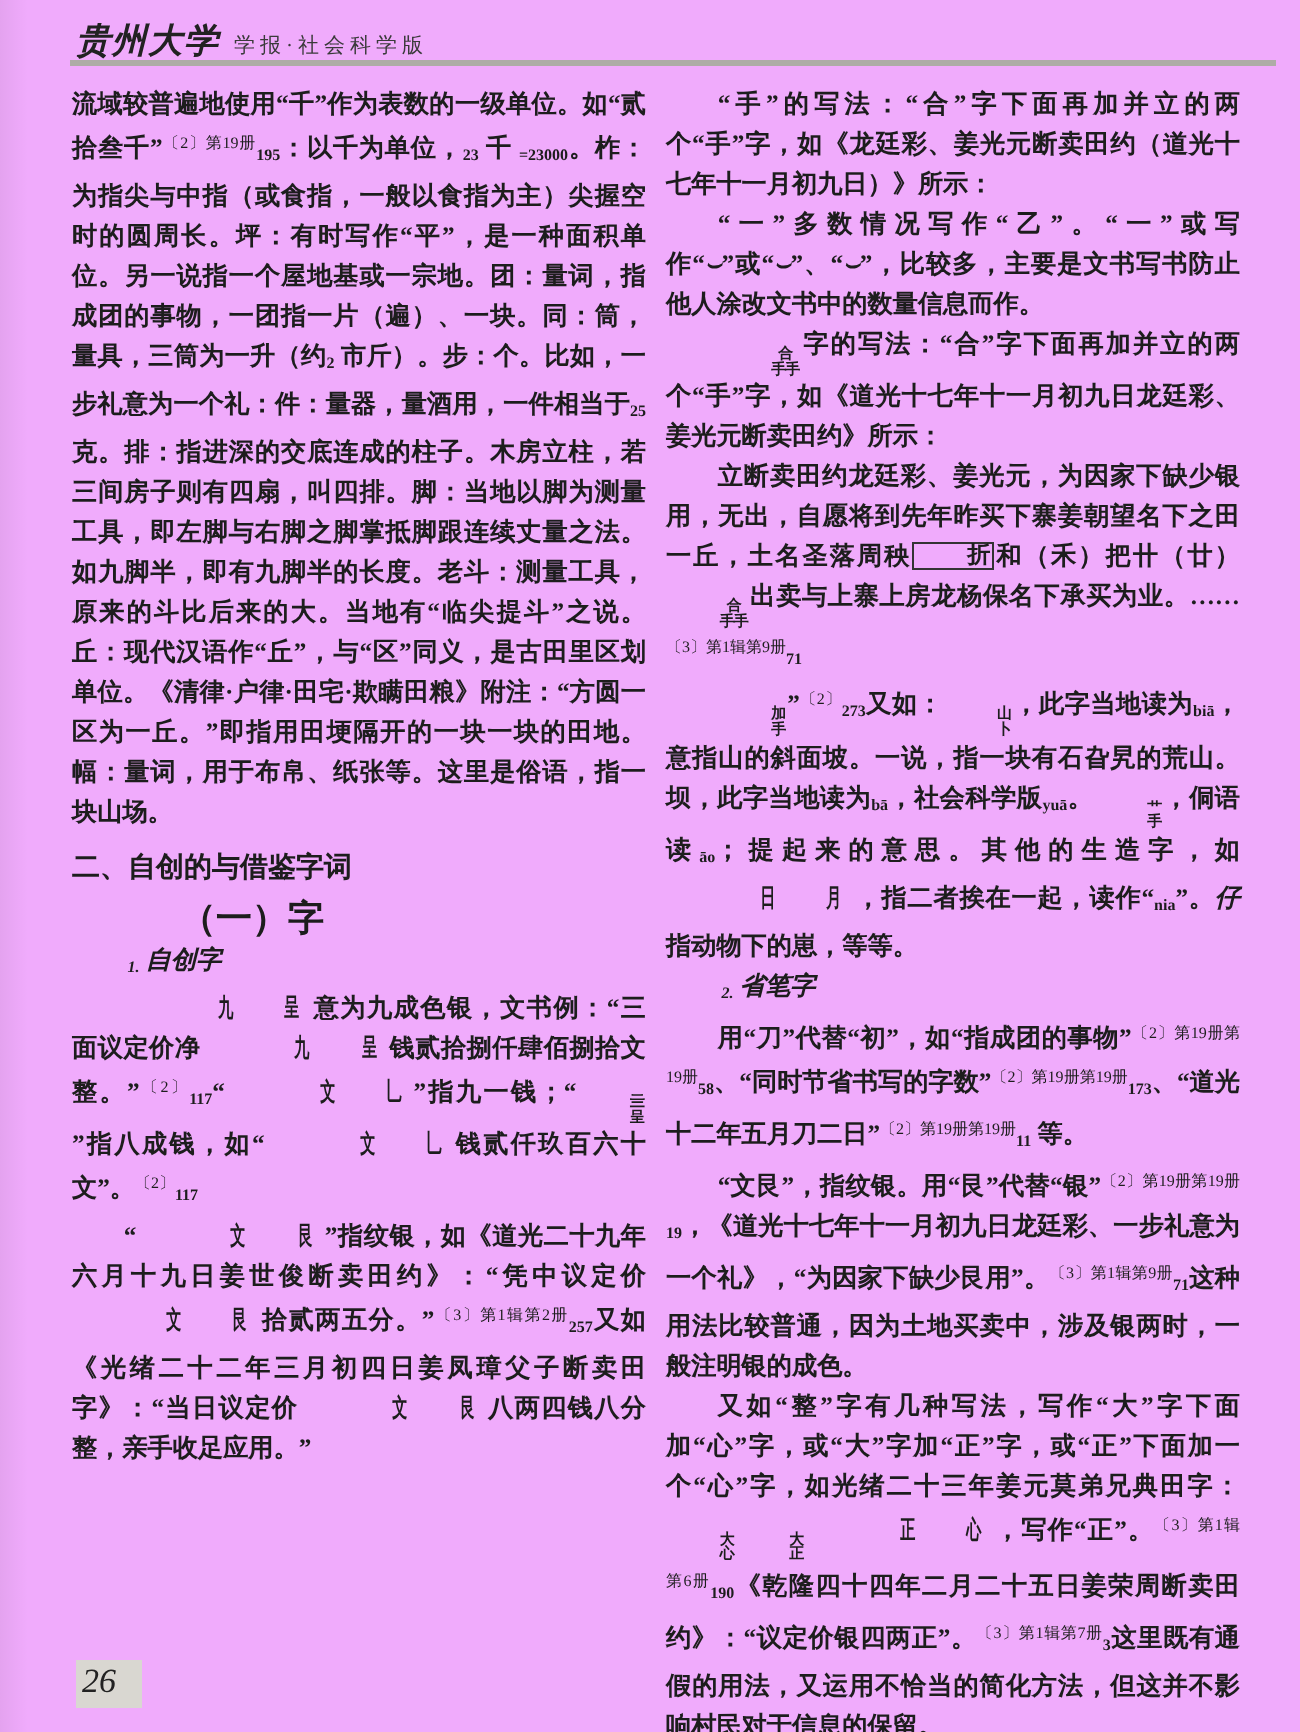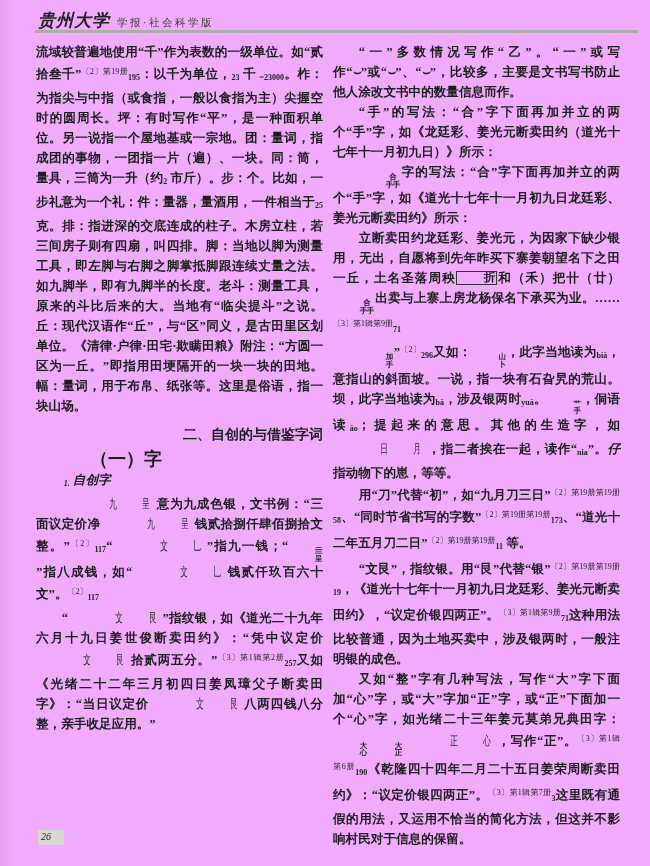--- a/index.html
+++ b/index.html
@@ -13,36 +13,36 @@
         font-size:17px;letter-spacing:1px;color:#222;}
   .hdr-rest{font-size:10.5px;letter-spacing:2.5px;color:#3a3a3a;margin-left:7px;}
   .hdr-rule{position:absolute;left:35px;right:28px;top:30px;height:3px;background:#aeaca6;}
   
   .col{position:absolute;top:42px;width:287px;font-size:12.6px;line-height:20px;
        text-align:justify;font-weight:600;}
   #colL{left:36px;} #colR{left:333px;}
   .col p{margin:0;}
   p.body{text-indent:2.05em;}
   p.cont{text-indent:0;}
-  p.h1{font-size:14px;font-weight:700;text-align:right;text-indent:0;margin:9px 0 4px 0;}
+  p.h1{font-size:14px;font-weight:700;text-align:left;text-indent:0;margin:9px 0 4px 0;}
   p.h2{font-size:18px;font-weight:700;text-indent:0;margin:1px 0 1px 3em;}
   p.num{text-indent:0;margin-left:2.2em;font-style:italic;}
   
   .sup{font-size:8px;vertical-align:4px;font-weight:400;letter-spacing:0;}
   .sub{font-size:8px;vertical-align:-2px;font-weight:600;letter-spacing:0;}
   .gx{font-weight:700;font-style:italic;}
   .bx{display:inline-block;border:1px solid #333;padding:0 1px;line-height:1.05;
       transform:translateY(-1px);font-size:.92em;}
   .vg{display:inline-flex;flex-direction:column;align-items:center;font-weight:700;
       vertical-align:-3px;line-height:1;margin:0 1px;}
   .vg i{font-style:normal;font-size:7.5px;line-height:7.6px;letter-spacing:-.5px;white-space:nowrap;}
-  .hg{display:inline-block;font-weight:400;white-space:nowrap;margin:0 1px;}
+  .hg{display:inline-block;font-weight:700;white-space:nowrap;margin:0 1px;}
   .hg i{font-style:normal;display:inline-block;transform:scaleX(.6);margin:0 -2.6px;}
   
-  .pageno{position:absolute;left:38px;top:830px;font-style:italic;font-size:10px;
+  .pageno{position:absolute;left:38px;top:830px;font-style:italic;font-size:17px;
       color:#222;background:#d9d7d1;display:inline-block;padding:1px 13px 3px 3px;}
 </style>
 </head>
 <body>
 
 <div class="page">
   <div class="hdr">
     <span class="hdr-script">贵州大学</span><span class="hdr-rest">学报·社会科学版</span>
   </div>
   <div class="hdr-rule"></div>
@@ -52,42 +52,43 @@
       <p class="h1"><span>二、自创的与借鉴字词</span></p>
       <p class="h2"><span>（一）字</span></p>
       <p class="num"><span class="sub">1.</span><span> 自创字</span></p>
       <p class="body"><span class="hg"><i>九</i><i>呈</i></span><span>意为九成色银，文书例：“三面议定价净</span><span class="hg"><i>九</i><i>呈</i></span><span>钱贰拾捌仟肆佰捌拾文整。”</span><span class="sup">〔2〕</span><span class="sub">117</span><span>“</span><span class="hg"><i>文</i><i>乚</i></span><span>”指九一钱；“</span><span class="vg">
           <i>亖</i>
           <i>呈</i>
         </span><span>”指八成钱，如“</span><span class="hg"><i>文</i><i>乚</i></span><span>钱贰仟玖百六十文”。</span><span class="sup">〔2〕</span><span class="sub">117</span></p>
       <p class="body"><span>“</span><span class="hg"><i>文</i><i>艮</i></span><span>”指纹银，如《道光二十九年六月十九日姜世俊断卖田约》：“凭中议定价</span><span class="hg"><i>文</i><i>艮</i></span><span>拾贰两五分。”</span><span class="sup">〔3〕第1辑第2册</span><span class="sub">257</span><span>又如《光绪二十二年三月初四日姜凤璋父子断卖田字》：“当日议定价</span><span class="hg"><i>文</i><i>艮</i></span><span>八两四钱八分整，亲手收足应用。”</span></p>
     </div>
   <div class="col" id="colR">
+      <p class="body"><span>“手”的写法：“合”字下面再加并立的两个“手”字，如《龙廷彩、姜光元断卖田约（道光十七年十一月初九日）》所示：</span></p>
       <p class="body"><span>“一”多数情况写作“乙”。“一”或写作“</span><span class="gx">⌣</span><span>”或“</span><span class="gx">⌣</span><span>”、“</span><span class="gx">⌣</span><span>”，比较多，主要是文书写书防止他人涂改文书中的数量信息而作。</span></p>
-      <p class="body"><span>“手”的写法：“合”字下面再加并立的两个“手”字，如《龙廷彩、姜光元断卖田约（道光十七年十一月初九日）》所示：</span></p>
       <p class="body"><span class="vg">
           <i>合</i>
           <i>手手</i>
         </span><span>字的写法：“合”字下面再加并立的两个“手”字，如《道光十七年十一月初九日龙廷彩、姜光元断卖田约》所示：</span></p>
       <p class="body"><span>立断卖田约龙廷彩、姜光元，为因家下缺少银用，无出，自愿将到先年昨买下寨姜朝望名下之田一丘，土名圣落周秧</span><span class="bx">折</span><span>和（禾）把卄（廿）</span><span class="vg">
           <i>合</i>
           <i>手手</i>
         </span><span>出卖与上寨上房龙杨保名下承买为业。……</span><span class="sup">〔3〕第1辑第9册</span><span class="sub">71</span></p>
       <p class="body"><span class="vg">
           <i>加</i>
           <i>手</i>
-        </span><span>”</span><span class="sup">〔2〕</span><span class="sub">296</span><span>又如：</span><span class="vg">
+        </span><span>”</span><span class="sup">〔2〕</span><span class="sub">273</span><span>又如：</span><span class="vg">
           <i>山</i>
           <i>卜</i>
-        </span><span>，此字当地读为</span><span class="sub">biā</span><span>，意指山的斜面坡。一说，指一块有石旮旯的荒山。坝，此字当地读为</span><span class="sub">bā</span><span>，涉及银两时</span><span class="sub">yuā</span><span>。</span><span class="vg">
+        </span><span>，此字当地读为</span><span class="sub">biā</span><span>，意指山的斜面坡。一说，指一块有石旮旯的荒山。坝，此字当地读为</span><span class="sub">bā</span><span>，社会科学版</span><span class="sub">yuā</span><span>。</span><span class="vg">
           <i>艹</i>
           <i>手</i>
         </span><span>，侗语读</span><span class="sub">āo</span><span>；提起来的意思。其他的生造字，如</span><span class="hg"><i>日</i><i>月</i></span><span>，指二者挨在一起，读作“</span><span class="sub">nia</span><span>”。</span><span class="gx">仔</span><span>指动物下的崽，等等。</span></p>
-      <p class="body"><span>用“刀”代替“初”，如“九月刀三日”</span><span class="sup">〔2〕第19册第19册</span><span class="sub">58</span><span>、“同时节省书写的字数”</span><span class="sup">〔2〕第19册第19册</span><span class="sub">173</span><span>、“道光十二年五月刀二日”</span><span class="sup">〔2〕第19册第19册</span><span class="sub">11</span><span> 等。</span></p>
-      <p class="body"><span>“文艮”，指纹银。用“艮”代替“银”</span><span class="sup">〔2〕第19册第19册</span><span class="sub">19</span><span>，《道光十七年十一月初九日龙廷彩、姜光元断卖田约》，“议定价银四两正”。</span><span class="sup">〔3〕第1辑第9册</span><span class="sub">71</span><span>这种用法比较普通，因为土地买卖中，涉及银两时，一般注明银的成色。</span></p>
+      <p class="num"><span class="sub">2.</span><span> 省笔字</span></p>
+      <p class="body"><span>用“刀”代替“初”，如“指成团的事物”</span><span class="sup">〔2〕第19册第19册</span><span class="sub">58</span><span>、“同时节省书写的字数”</span><span class="sup">〔2〕第19册第19册</span><span class="sub">173</span><span>、“道光十二年五月刀二日”</span><span class="sup">〔2〕第19册第19册</span><span class="sub">11</span><span> 等。</span></p>
+      <p class="body"><span>“文艮”，指纹银。用“艮”代替“银”</span><span class="sup">〔2〕第19册第19册</span><span class="sub">19</span><span>，《道光十七年十一月初九日龙廷彩、一步礼意为一个礼》，“为因家下缺少艮用”。</span><span class="sup">〔3〕第1辑第9册</span><span class="sub">71</span><span>这种用法比较普通，因为土地买卖中，涉及银两时，一般注明银的成色。</span></p>
       <p class="body"><span>又如“整”字有几种写法，写作“大”字下面加“心”字，或“大”字加“正”字，或“正”下面加一个“心”字，如光绪二十三年姜元莫弟兄典田字：</span><span class="vg">
           <i>大</i>
           <i>心</i>
         </span><span class="vg">
           <i>大</i>
           <i>正</i>
         </span><span class="hg"><i>正</i><i>心</i></span><span>，写作“正”。</span><span class="sup">〔3〕第1辑第6册</span><span class="sub">190</span><span>《乾隆四十四年二月二十五日姜荣周断卖田约》：“议定价银四两正”。</span><span class="sup">〔3〕第1辑第7册</span><span class="sub">3</span><span>这里既有通假的用法，又运用不恰当的简化方法，但这并不影响村民对于信息的保留。</span></p>
     </div>
 
   <span class="pageno">26</span>

